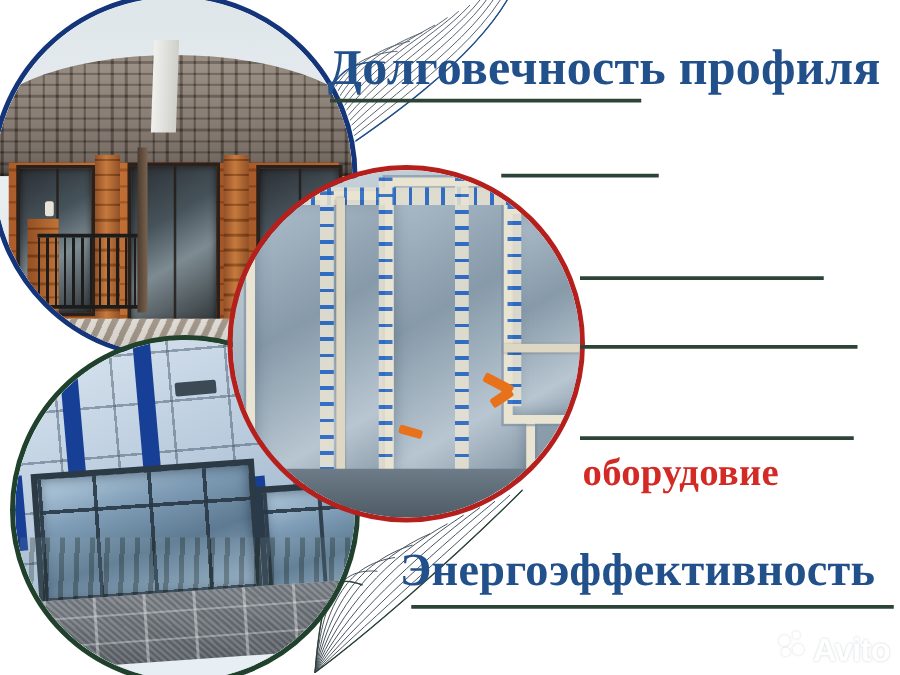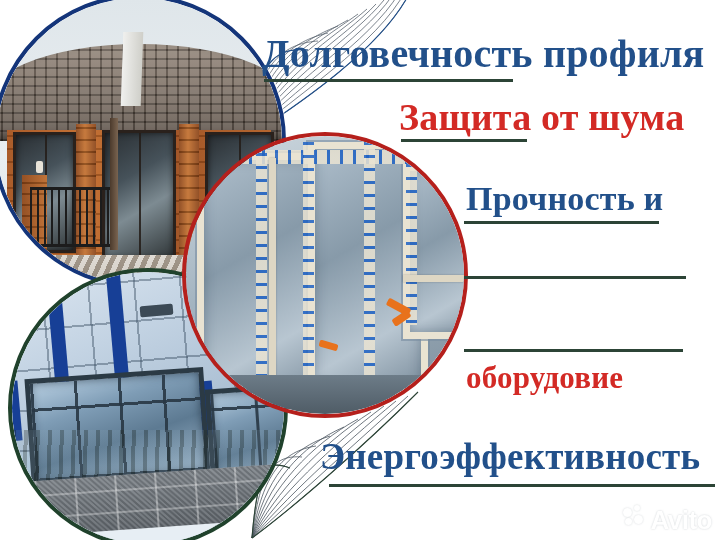--- a/index.html
+++ b/index.html
@@ -303,24 +303,22 @@
       <div class="veka-strap" style="left:74%;top:64%;width:7%;height:3%;transform:rotate(-34deg);"></div>
       <div class="veka-strap" style="left:48%;top:74%;width:7%;height:2.5%;transform:rotate(16deg);"></div>
 
       <div class="veka-floor"></div>
     </div>
   </div>
 
   <div class="slogan blue" style="left:262px;top:34px;font-size:40px;">Долговечность профиля</div>
   <div class="rule" style="left:264px;top:79px;width:249px;"></div>
 
-  <div class="slogan red" style="left:399px;top:98px;font-size:38px;">Защита от шума</div>
   <div class="rule" style="left:401px;top:139px;width:126px;"></div>
 
-  <div class="slogan blue" style="left:466px;top:182px;font-size:34px;">Прочность и</div>
   <div class="rule" style="left:464px;top:221px;width:195px;"></div>
 
   <div class="rule" style="left:464px;top:276px;width:222px;"></div>
 
   <div class="rule" style="left:464px;top:349px;width:219px;"></div>
 
   <div class="slogan red" style="left:466px;top:362px;font-size:31px;">оборудовие</div>
 
   <div class="slogan blue" style="left:320px;top:438px;font-size:37px;">Энергоэффективность</div>
   <div class="rule" style="left:329px;top:484px;width:386px;"></div>

